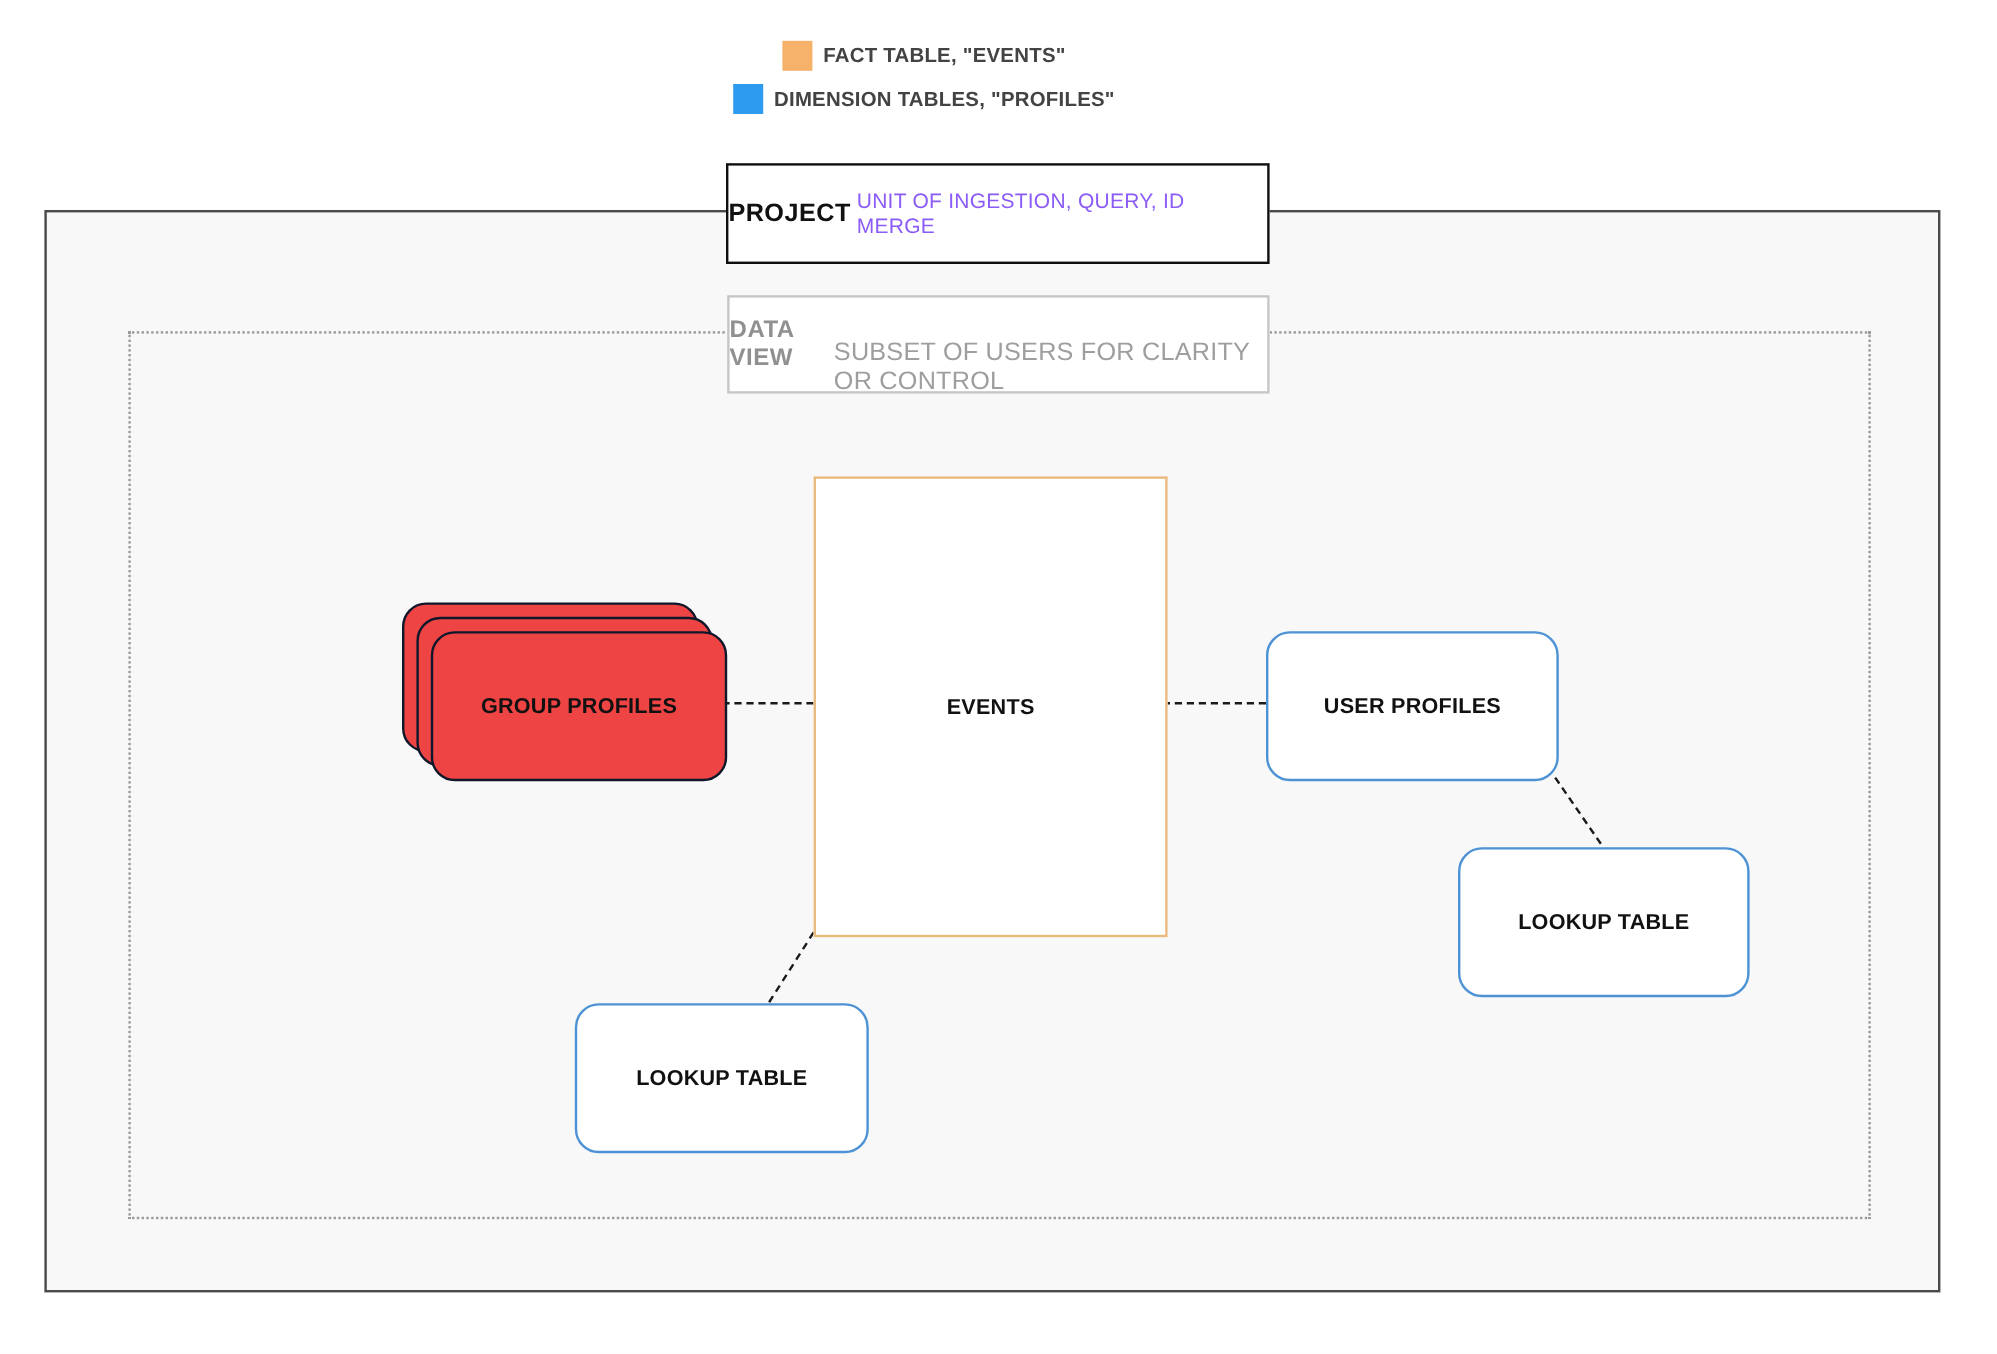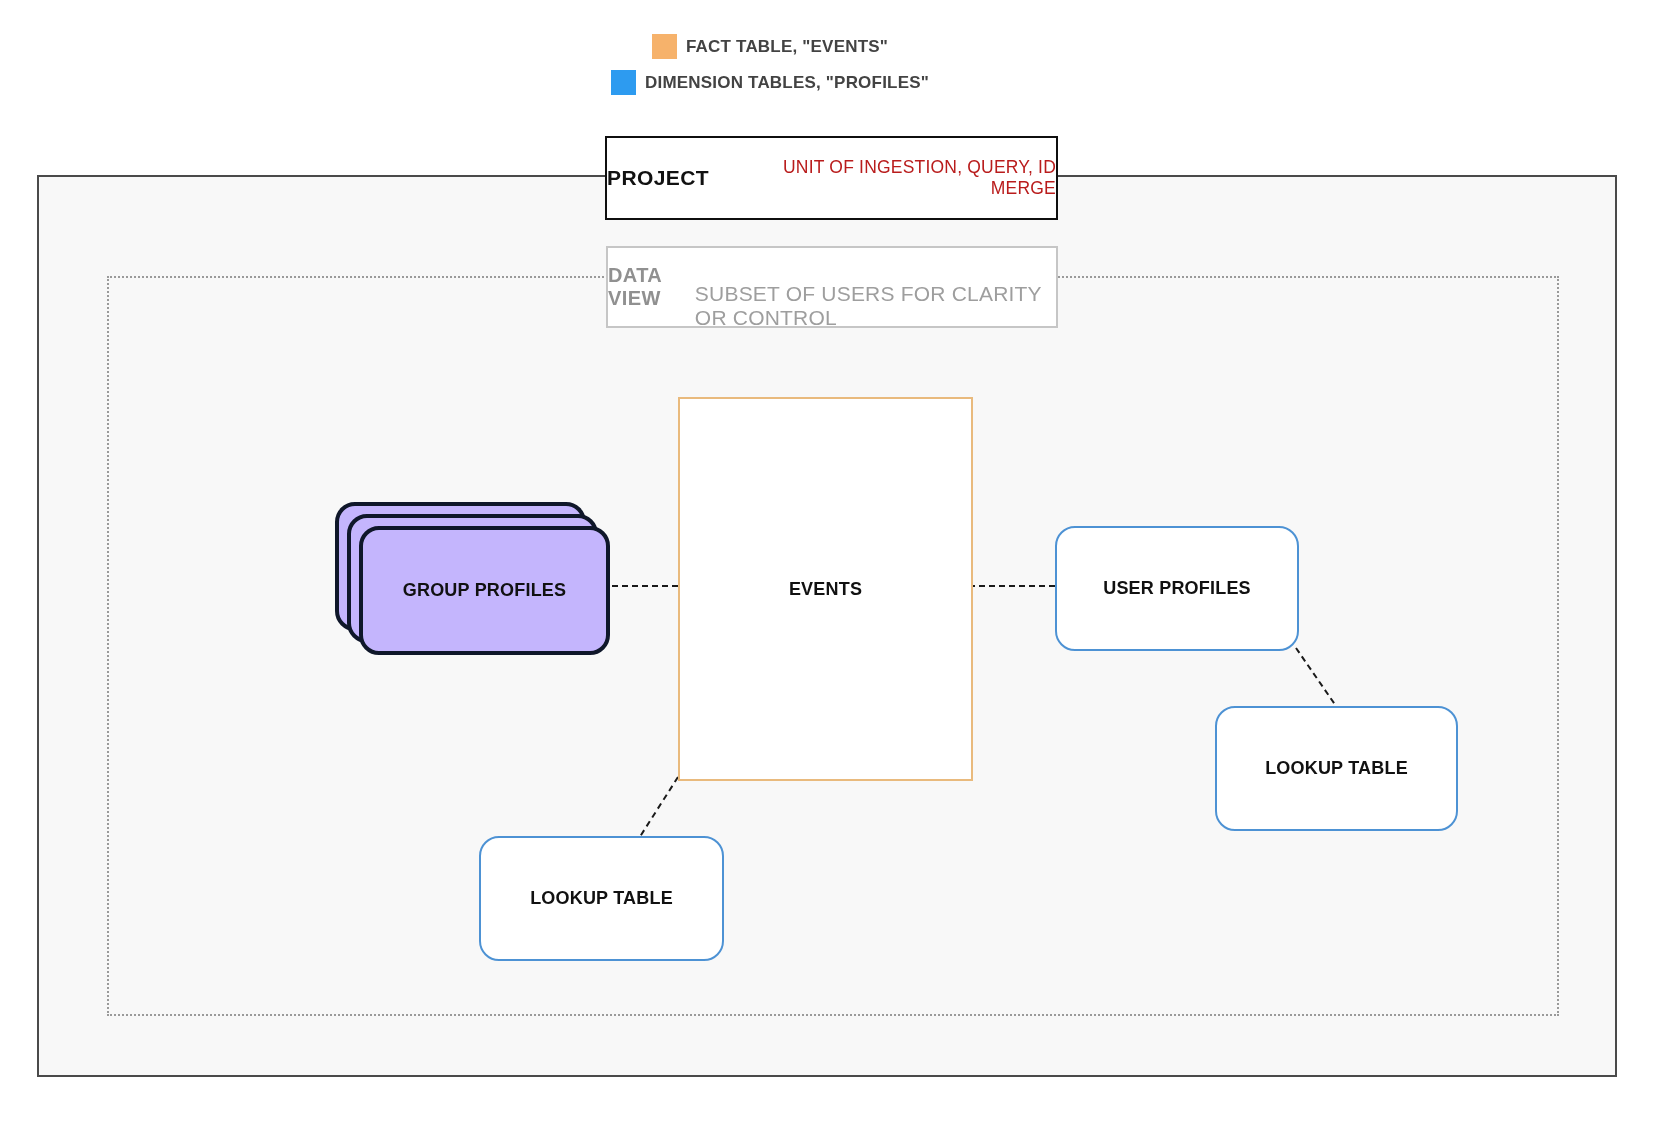--- a/index.html
+++ b/index.html
@@ -16,21 +16,21 @@
     position:absolute;left:107px;top:276px;width:1448px;height:736px;
     border:2px dotted #9a9a9a;z-index:2;
   }
   
   .project-box{
     position:absolute;left:605px;top:136px;width:449px;height:80px;
     background:#ffffff;border:2.5px solid #0f0f0f;z-index:6;
     display:flex;flex-direction:row;align-items:center;justify-content:center;gap:5px;
   }
   .project-title{font-size:21px;font-weight:bold;color:#111;letter-spacing:.4px;}
-  .project-subtitle{font-size:17.5px;color:#b91c1c;letter-spacing:.2px;text-align:right;}
+  .project-subtitle{font-size:17.5px;color:#8b5cf6;letter-spacing:.2px;}
   .dataview-box{
     position:absolute;left:606px;top:246px;width:448px;height:78px;
     background:#ffffff;border:2px solid #c6c6c6;z-index:6;
     display:flex;flex-direction:row;align-items:center;justify-content:center;gap:5px;
   }
   .dataview-title{font-size:20px;font-weight:bold;color:#909090;letter-spacing:.4px;}
   .dataview-subtitle{font-size:21px;color:#9e9e9e;letter-spacing:.2px;margin-top:37px;}
   
   .legend{
     position:absolute;left:0;top:34px;width:1540px;z-index:7;
@@ -45,22 +45,22 @@
     display:flex;align-items:center;justify-content:center;
   }
   .node-label{font-size:18px;font-weight:bold;color:#111;letter-spacing:.2px;text-align:center;}
   .fact-node{
     left:678px;top:397px;width:291px;height:380px;border:2px solid #e9ba7d;
   }
   .dim-node{border:2px solid #4d92d4;border-radius:20px;}
   .user-profiles{left:1055px;top:526px;width:240px;height:121px;}
   .lookup-bottom{left:479px;top:836px;width:241px;height:121px;}
   .lookup-right{left:1215px;top:706px;width:239px;height:121px;}
-  .gp-card{position:absolute;width:243px;height:121px;background:#c4b5fd;
-    border:4px solid #0f172a;border-radius:20px;z-index:4;}
+  .gp-card{position:absolute;width:243px;height:121px;background:#ef4444;
+    border:2px solid #0f172a;border-radius:20px;z-index:4;}
   .gp-back{left:335px;top:502px;}
   .gp-mid{left:347px;top:514px;}
   .gp-front{left:359px;top:526px;display:flex;align-items:center;justify-content:center;}
   
   .conn{position:absolute;height:0;border-top:2.5px dashed #1a1a1a;z-index:3;}
   .conn-gp-events{left:602px;top:585px;width:76px;}
   .conn-events-up{left:969px;top:585px;width:86px;}
   .conn-diag{transform-origin:0 50%;}
   .conn-events-lookup{left:678px;top:776px;width:69px;transform:rotate(122.5deg);}
   .conn-up-lookup{left:1296px;top:647px;width:67px;transform:rotate(55.4deg);}

